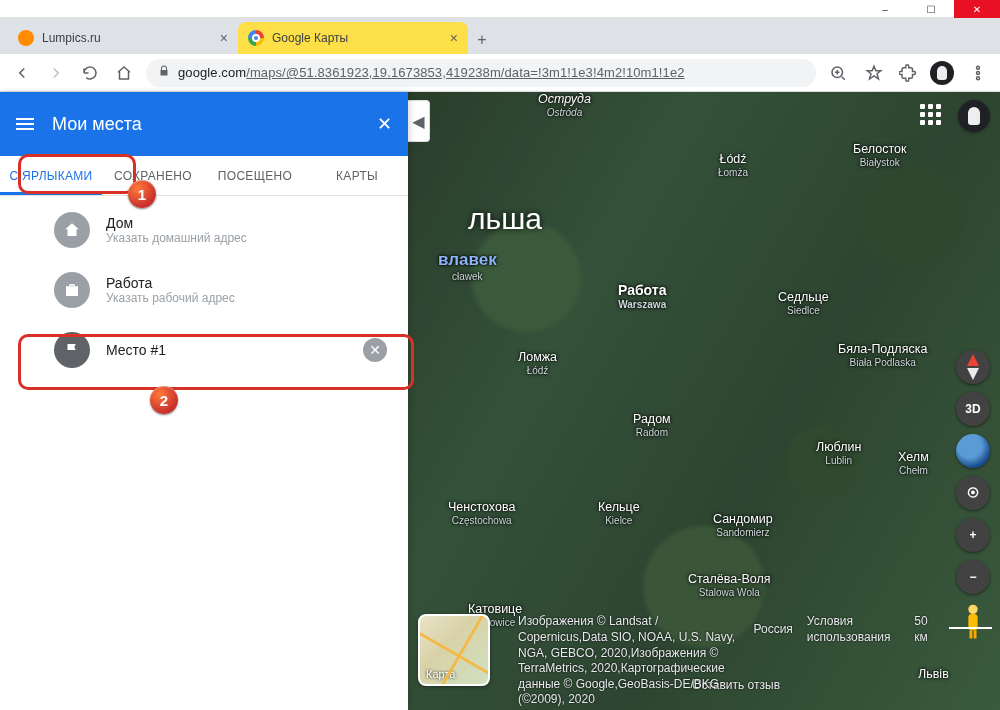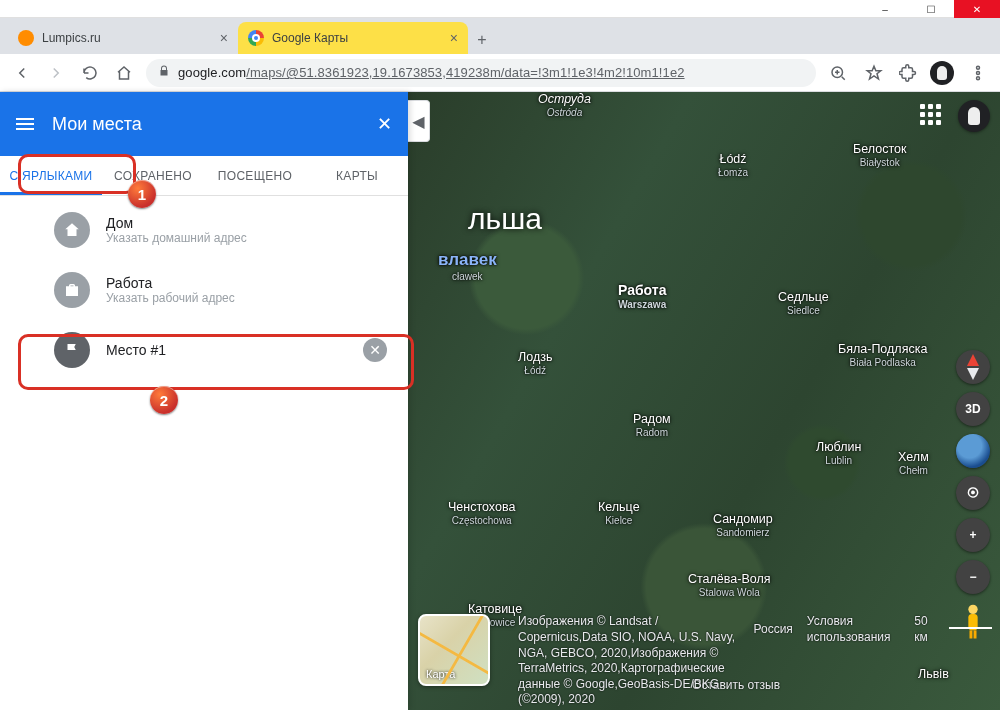--- a/index.html
+++ b/index.html
@@ -261,21 +261,21 @@
 
     <div class="city" style="top:0; left:130px;font-style:italic;"><span>Оструда</span><span class="lat">Ostróda</span></div>
     <div class="city" style="top:60px; left:310px;"><span>Łódź</span><span class="lat">Łomża</span></div>
     <div class="city" style="top:50px; left:445px;"><span>Белосток</span><span class="lat">Białystok</span></div>
     <div class="city" style="top:158px; left:30px;">
         <span class="waterlabel">влавек</span>
         <span class="lat">cławek</span>
       </div>
     <div class="city" style="top:190px; left:210px; font-size:14px; font-weight:bold;"><span>Работа</span><span class="lat">Warszawa</span></div>
     <div class="city" style="top:198px; left:370px;"><span>Седльце</span><span class="lat">Siedlce</span></div>
-    <div class="city" style="top:258px; left:110px;"><span>Лодзь</span><span class="lat">Łódź</span></div>
+    <div class="city" style="top:258px; left:110px;"><span>Ломжа</span><span class="lat">Łódź</span></div>
     <div class="city" style="top:250px; left:430px;"><span>Бяла-Подляска</span><span class="lat">Biała Podlaska</span></div>
     <div class="city" style="top:320px; left:225px;"><span>Радом</span><span class="lat">Radom</span></div>
     <div class="city" style="top:348px; left:380px;margin-left:28px;"><span>Люблин</span><span class="lat">Lublin</span></div>
     <div class="city" style="top:358px; left:490px;"><span>Хелм</span><span class="lat">Chełm</span></div>
     <div class="city" style="top:408px; left:40px;"><span>Ченстохова</span><span class="lat">Częstochowa</span></div>
     <div class="city" style="top:408px; left:190px;"><span>Кельце</span><span class="lat">Kielce</span></div>
     <div class="city" style="top:420px; left:305px;"><span>Сандомир</span><span class="lat">Sandomierz</span></div>
     <div class="city" style="top:480px; left:280px;text-align:center;"><span>Сталёва-Воля</span><span class="lat">Stalowa Wola</span></div>
     <div class="city" style="top:510px; left:60px;"><span>Катовице</span><span class="lat">Katowice</span></div>
     <div class="city" style="top:575px; left:510px;"><span>Львів</span></div>

